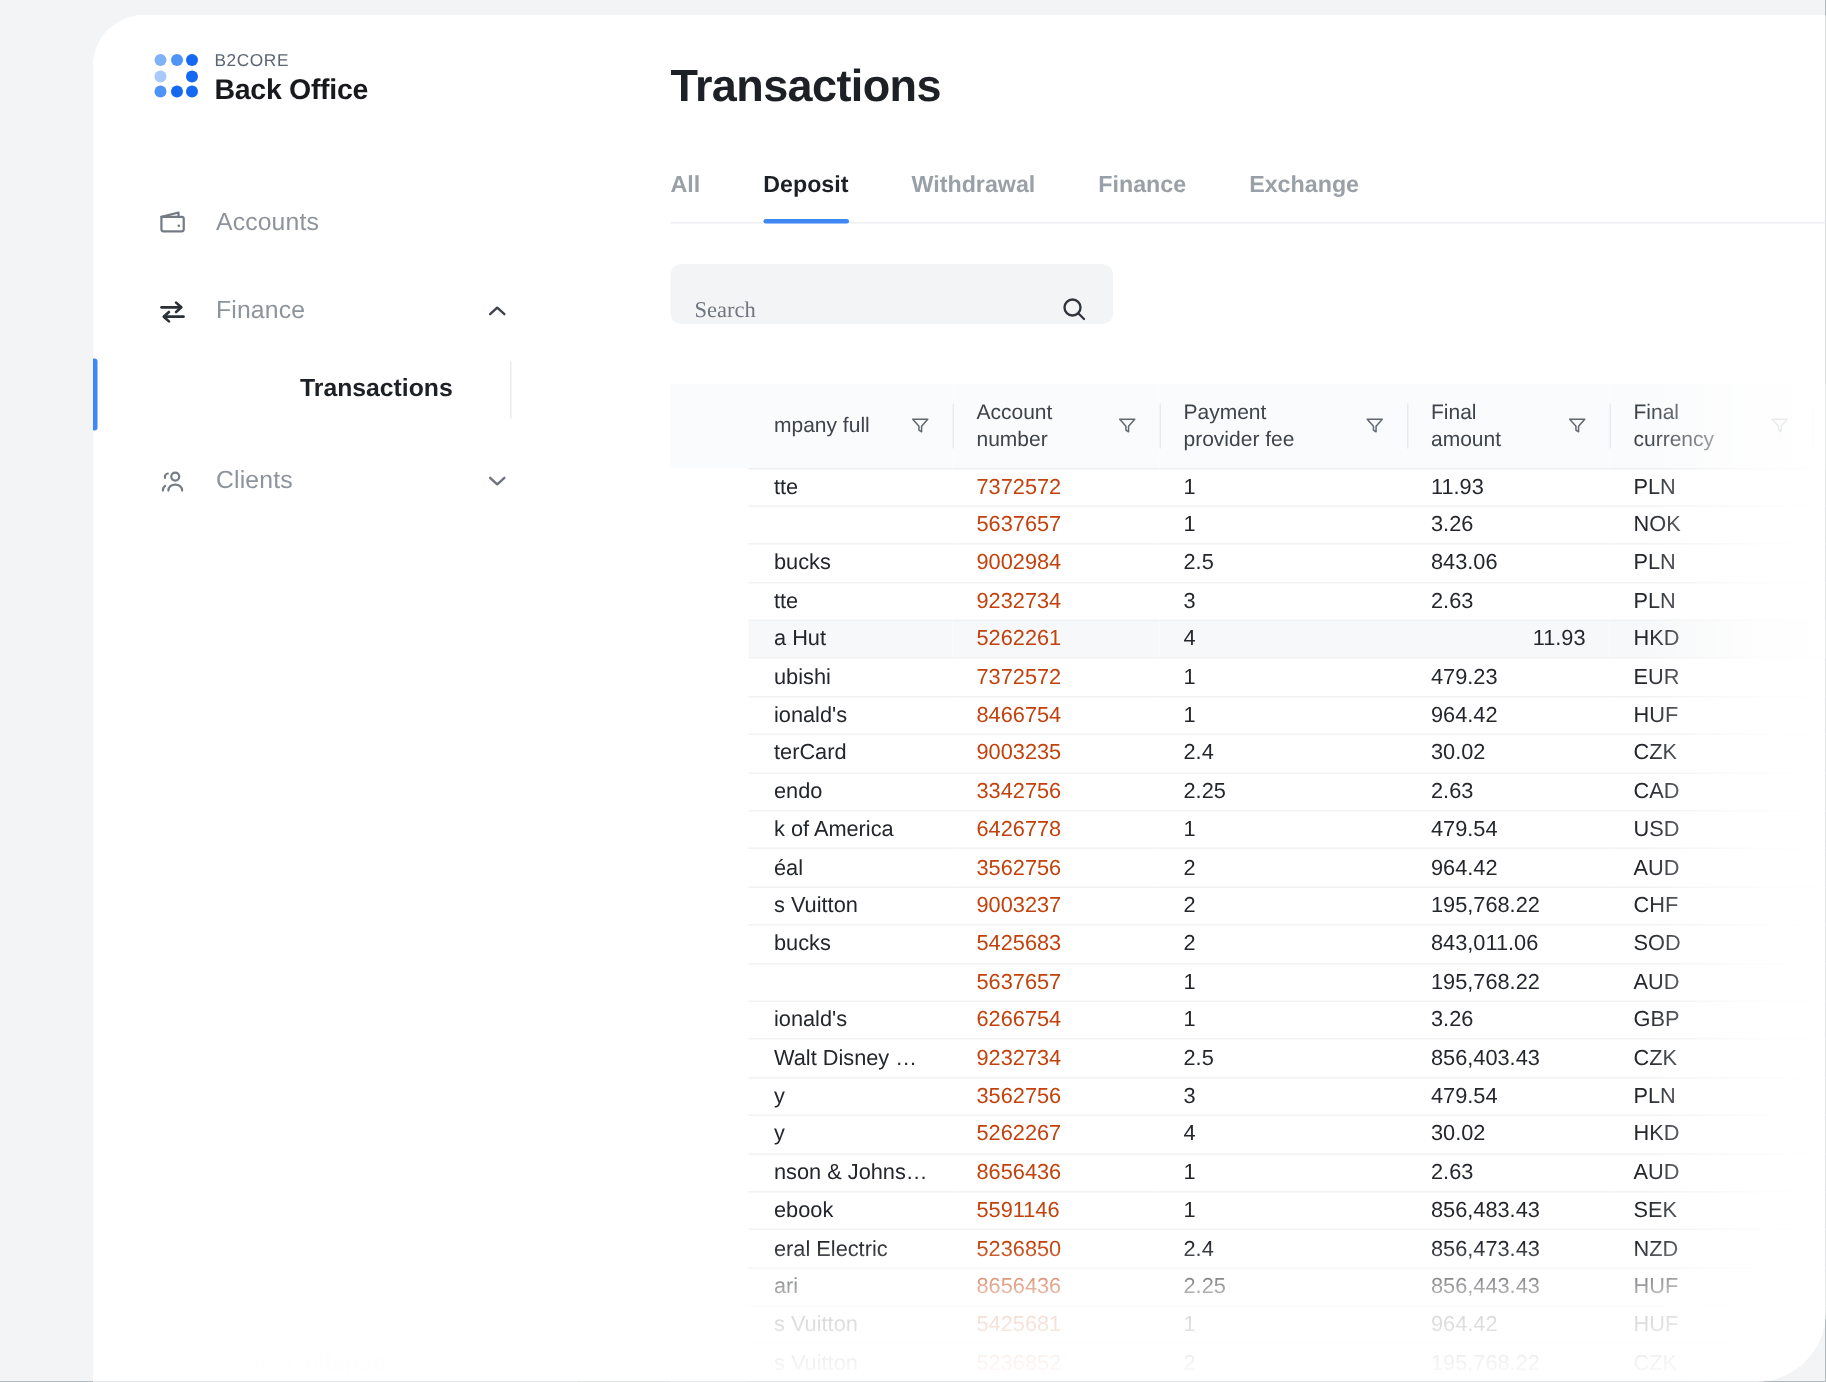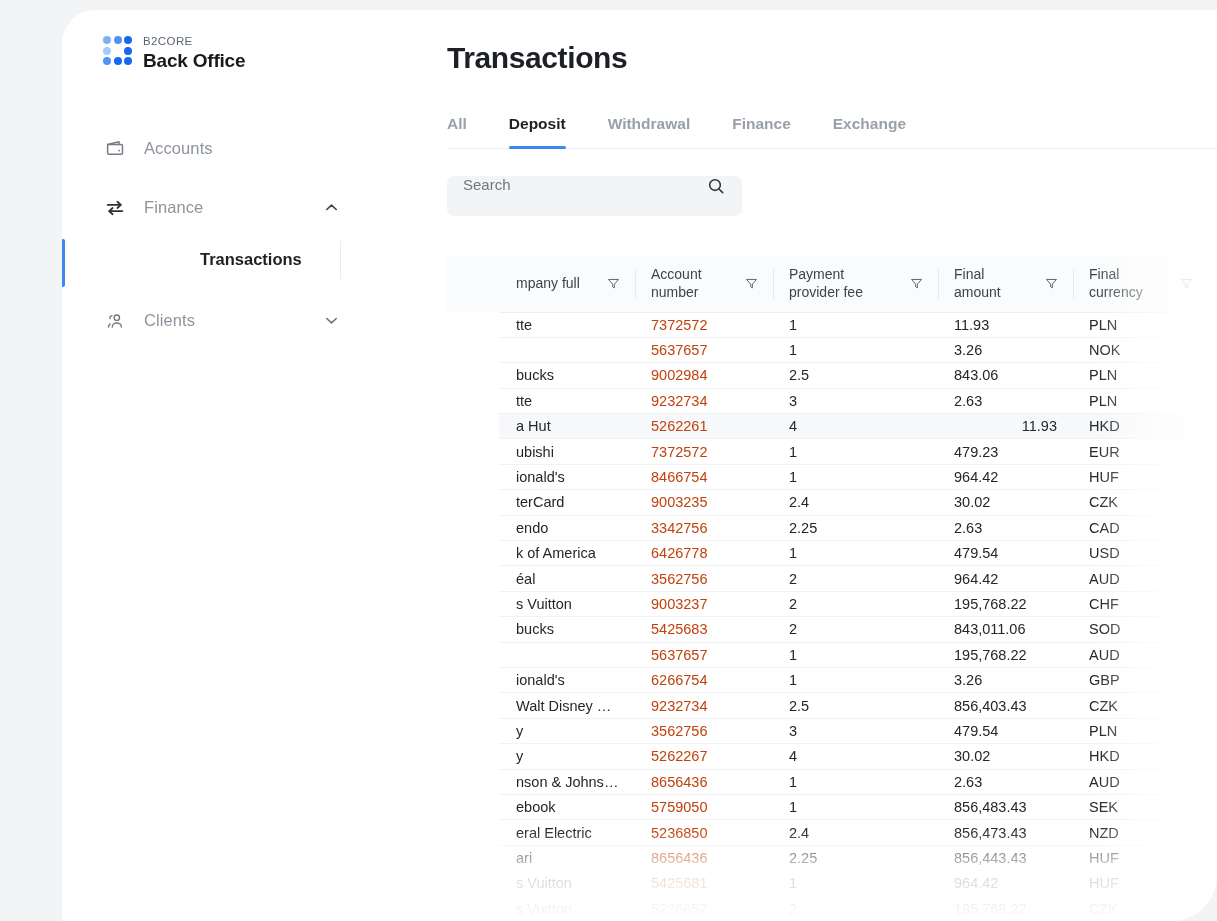--- a/index.html
+++ b/index.html
@@ -95,21 +95,21 @@
   }
   .tab.active { color: #1d2025; font-weight: 700; }
   .tab.active::after {
     content: ""; position: absolute; left: 0; right: 0; bottom: -1px;
     height: 3px; background: #3f87f5; border-radius: 2px;
   }
 
   #search-wrap {
     margin: 27px 0 0 62px; width: 295px; height: 40px;
     background: #f3f4f6; border-radius: 7px;
-    display: flex; align-items: flex-start; padding: 0 16px;
+    display: flex; align-items: flex-end; padding: 0 16px; font-family: Liberation Serif, serif;
   }
   #search-input {
     flex: 1; border: 0; outline: 0; background: transparent;
     font-family: inherit; font-size: 15px; color: #3a3f46;
   }
   #search-input::placeholder { color: #707680; }
 
   
   #table-scroll {
     position: absolute; left: 62px; top: 246px; right: 0; bottom: 0;
@@ -581,21 +581,21 @@
               <td>1</td>
               <td class="amount">2.63</td>
               <td>AUD</td>
               <td class="fade">1</td>
             </tr>
             <tr>
               <td style="padding-left: 18px;">
                 <span class="chk"></span>
               </td>
               <td>ebook</td>
-              <td class="acct">5759050</td>
+              <td class="acct">5591146</td>
               <td>1</td>
               <td class="amount">856,483.43</td>
               <td>SEK</td>
               <td class="fade">1</td>
             </tr>
             <tr>
               <td style="padding-left: 18px;">
                 <span class="chk"></span>
               </td>
               <td>eral Electric</td>

